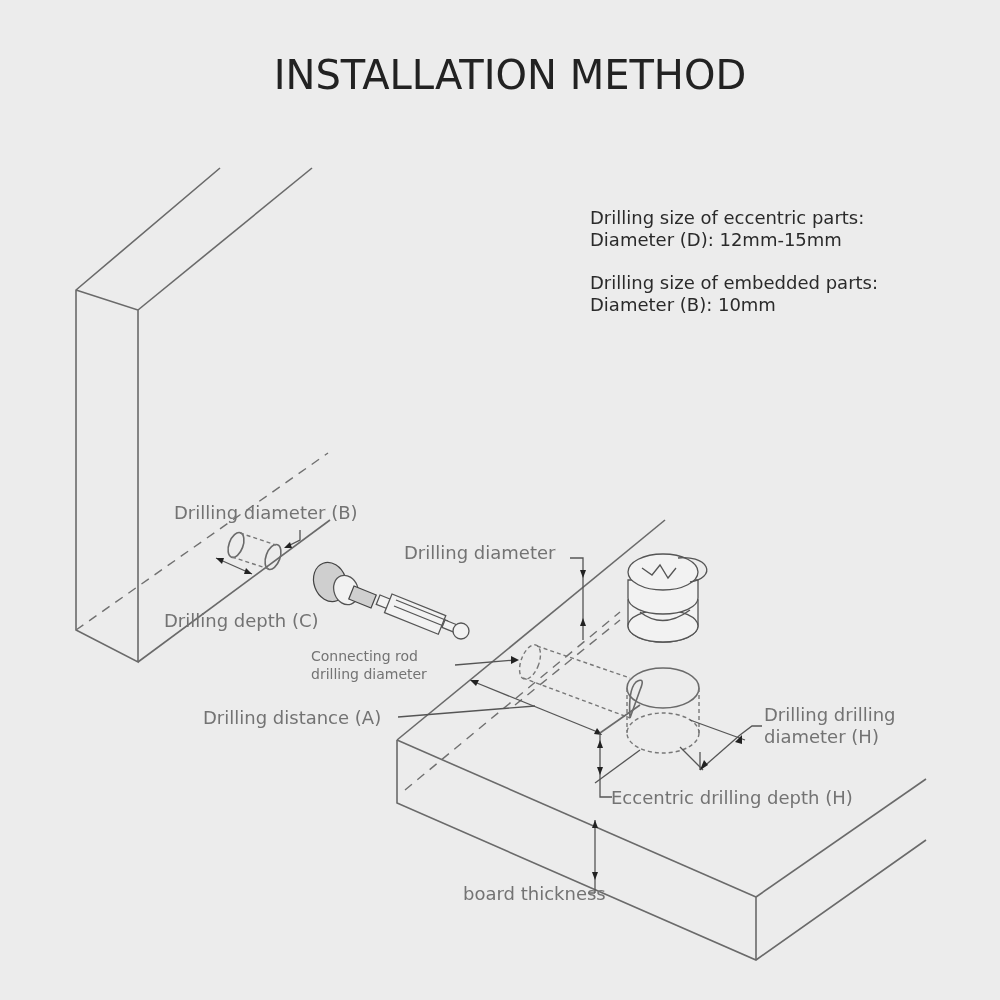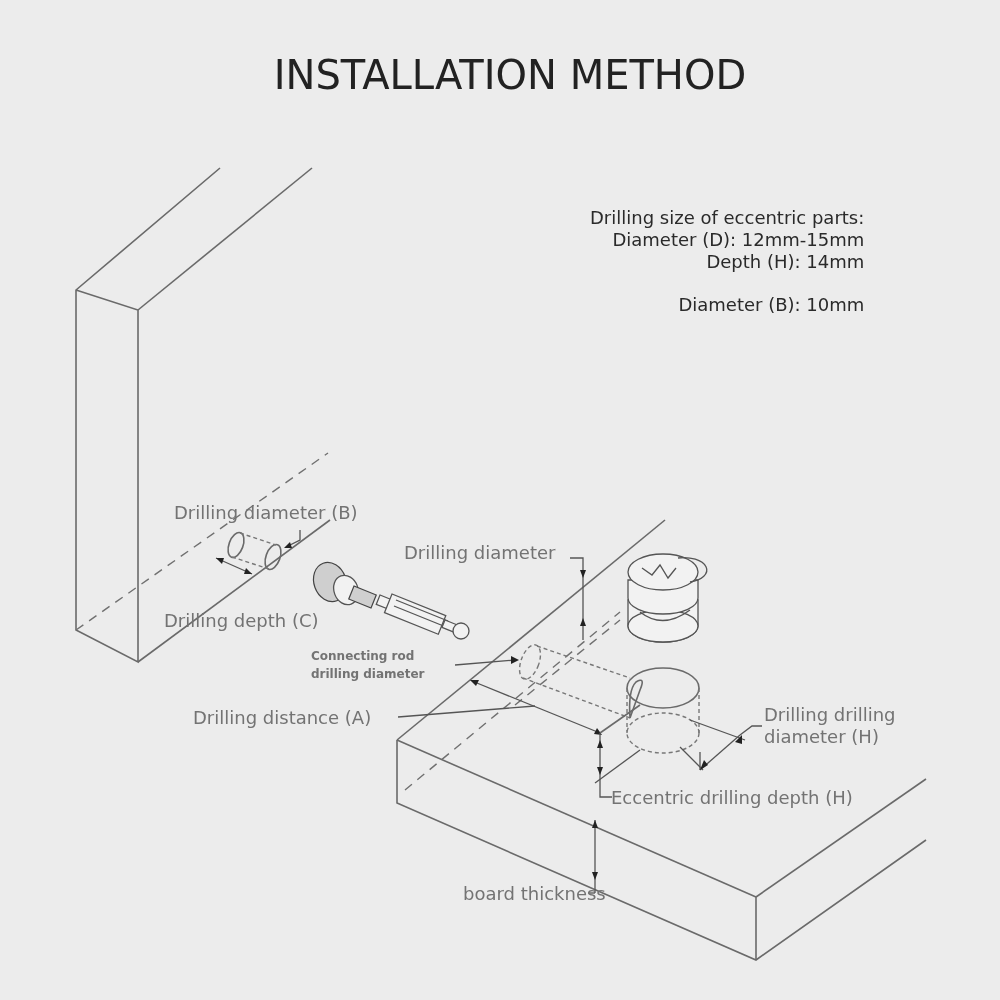--- a/index.html
+++ b/index.html
@@ -10,25 +10,25 @@
     color: #2a2a2a;
     position: relative;
   }
   #canvas { position: absolute; left: 0; top: 0; width: 1000px; height: 1000px; }
   .title {
     position: absolute; left: 0; top: 52px; width: 1020px; text-align: center;
     font-size: 40px; letter-spacing: 0px; color: #222; font-weight: normal;
   }
   .spec {
     position: absolute; left: 590px; top: 207px;
-    font-size: 18px; line-height: 22px; color: #2a2a2a; text-align: right;
+    font-size: 18px; line-height: 22px; color: #2a2a2a;
   }
   .spec .gap { height: 21px; }
   .lbl { position: absolute; font-size: 18px; line-height: 21px; color: #737373; white-space: nowrap; }
-  .lbl.small { font-size: 12px; line-height: 18px; font-weight: bold; }
+  .lbl.small { font-size: 14px; line-height: 18px; }
   svg .edge { stroke: #6a6a6a; stroke-width: 1.6; fill: none; }
   svg .dash { stroke: #707070; stroke-width: 1.4; fill: none; stroke-dasharray: 9 7; }
   svg .dot { stroke: #777; stroke-width: 1.4; fill: none; stroke-dasharray: 4 3; }
   svg .lead { stroke: #555; stroke-width: 1.3; fill: none; }
   svg .arrow { fill: #222; }
   svg .part { stroke: #555; stroke-width: 1.3; fill: #f2f2f2; }
   svg .part-dark { stroke: #444; stroke-width: 1.2; fill: #cfcfcf; }
 </style>
 </head>
 <body>
@@ -139,27 +139,27 @@
     <path class="lead" d="M678,558 A22,12 0 0 1 690,582"></path>
     <path class="lead" d="M640,612 Q663,630 690,610"></path>
   </g>
 </svg>
 
 <div class="title">INSTALLATION METHOD</div>
 
 <div class="spec">
   <div>Drilling size of eccentric parts:</div>
   <div>Diameter (D): 12mm-15mm</div>
-  <div>Depth (H): 14mm</div>
   <div class="gap"></div>
+  <div>Drilling size of embedded parts:</div>
   <div>Diameter (B): 10mm</div>
 </div>
 
 <div class="lbl" style="left:174px;top:502px;">Drilling diameter (B)</div>
 <div class="lbl" style="left:164px;top:610px;">Drilling depth (C)</div>
 <div class="lbl" style="left:404px;top:542px;">Drilling diameter</div>
 <div class="lbl small" style="left:311px;top:647px;">Connecting rod</div>
 <div class="lbl small" style="left:311px;top:665px;">drilling diameter</div>
-<div class="lbl" style="left:193px;top:707px;">Drilling distance (A)</div>
+<div class="lbl" style="left:203px;top:707px;">Drilling distance (A)</div>
 <div class="lbl" style="left:764px;top:704px;">Drilling drilling</div>
 <div class="lbl" style="left:764px;top:726px;">diameter (H)</div>
 <div class="lbl" style="left:611px;top:787px;">Eccentric drilling depth (H)</div>
 <div class="lbl" style="left:419px;top:883px;margin-left:44px;">board thickness</div>
 
 </body></html>

